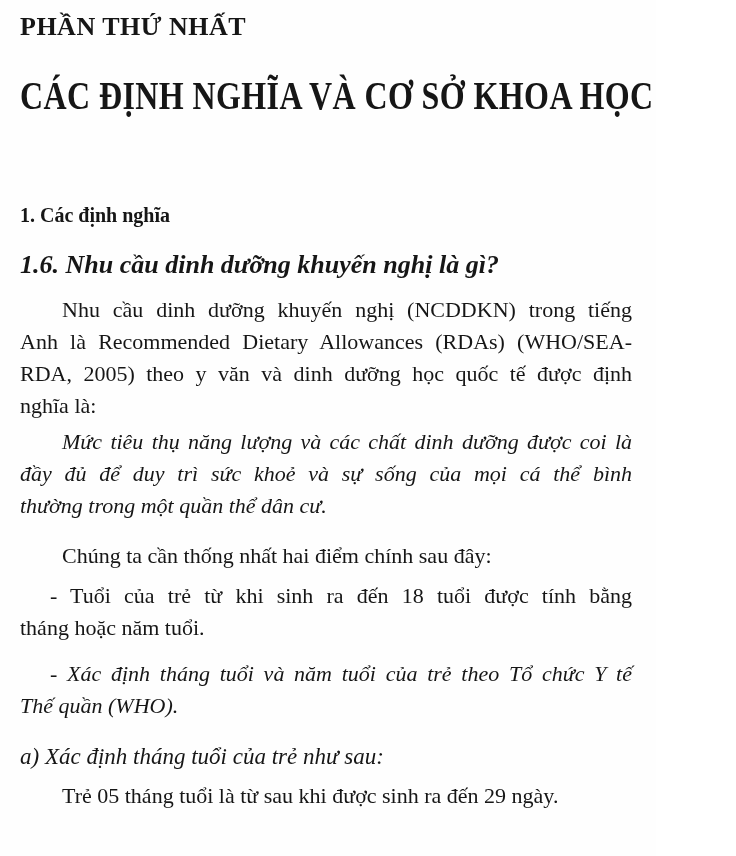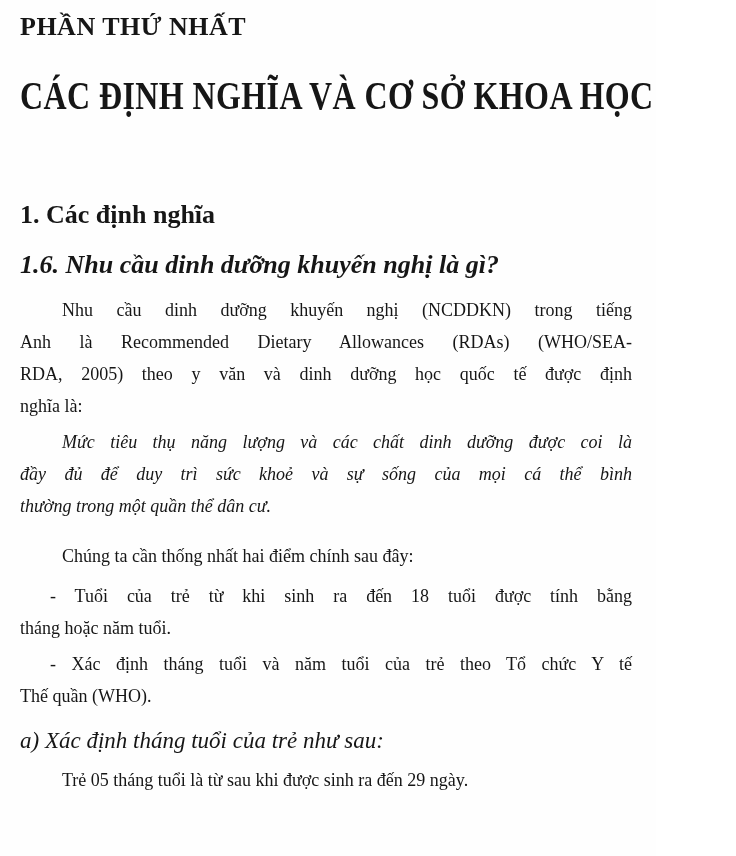--- a/index.html
+++ b/index.html
@@ -34,53 +34,53 @@
     font-weight: bold;
     font-size: 40px;
     line-height: 48px;
     white-space: nowrap;
     transform: scaleX(0.80);
     transform-origin: left center;
     letter-spacing: 0.5px;
   }
   .h-num {
     font-weight: bold;
-    font-size: 26px;
+    font-size: 20px;
     line-height: 30px;
     margin-top: 80px;
   }
   .h-sub {
     font-weight: bold;
     font-style: italic;
     font-size: 26px;
     line-height: 34px;
     white-space: nowrap;
   }
   .h-sub.h11 { margin-top: 18px; }
   .h-sub.h12 { margin-top: 18px; }
-  .para { font-size: 18px; }
+  .para { font-size: 22px; }
   .para.italic { font-style: italic; }
   .tline {
     line-height: 32px;
     text-align: justify;
     text-align-last: justify;
   }
   .tline.tline-last {
     text-align: left;
     text-align-last: left;
   }
   .indent .tline:first-child { text-indent: 42px; }
   .bullet .tline:first-child { text-indent: 30px; }
   .mt-para1 { margin-top: 12px; }
   .mt-para2 { margin-top: 4px; }
   .mt-lead  { margin-top: 18px; }
   .mt-b1    { margin-top: 8px; }
-  .mt-b2    { margin-top: 4px; }
+  .mt-b2    { margin-top: 14px; font-style: italic; }
   .sub-a {
-    margin-top: 14px;
+    margin-top: 20px;
     font-style: italic;
     font-size: 23px;
     line-height: 30px;
   }
   .mt-last { margin-top: 8px; }
 </style>
 </head>
 <body>
 
 <div class="page">

